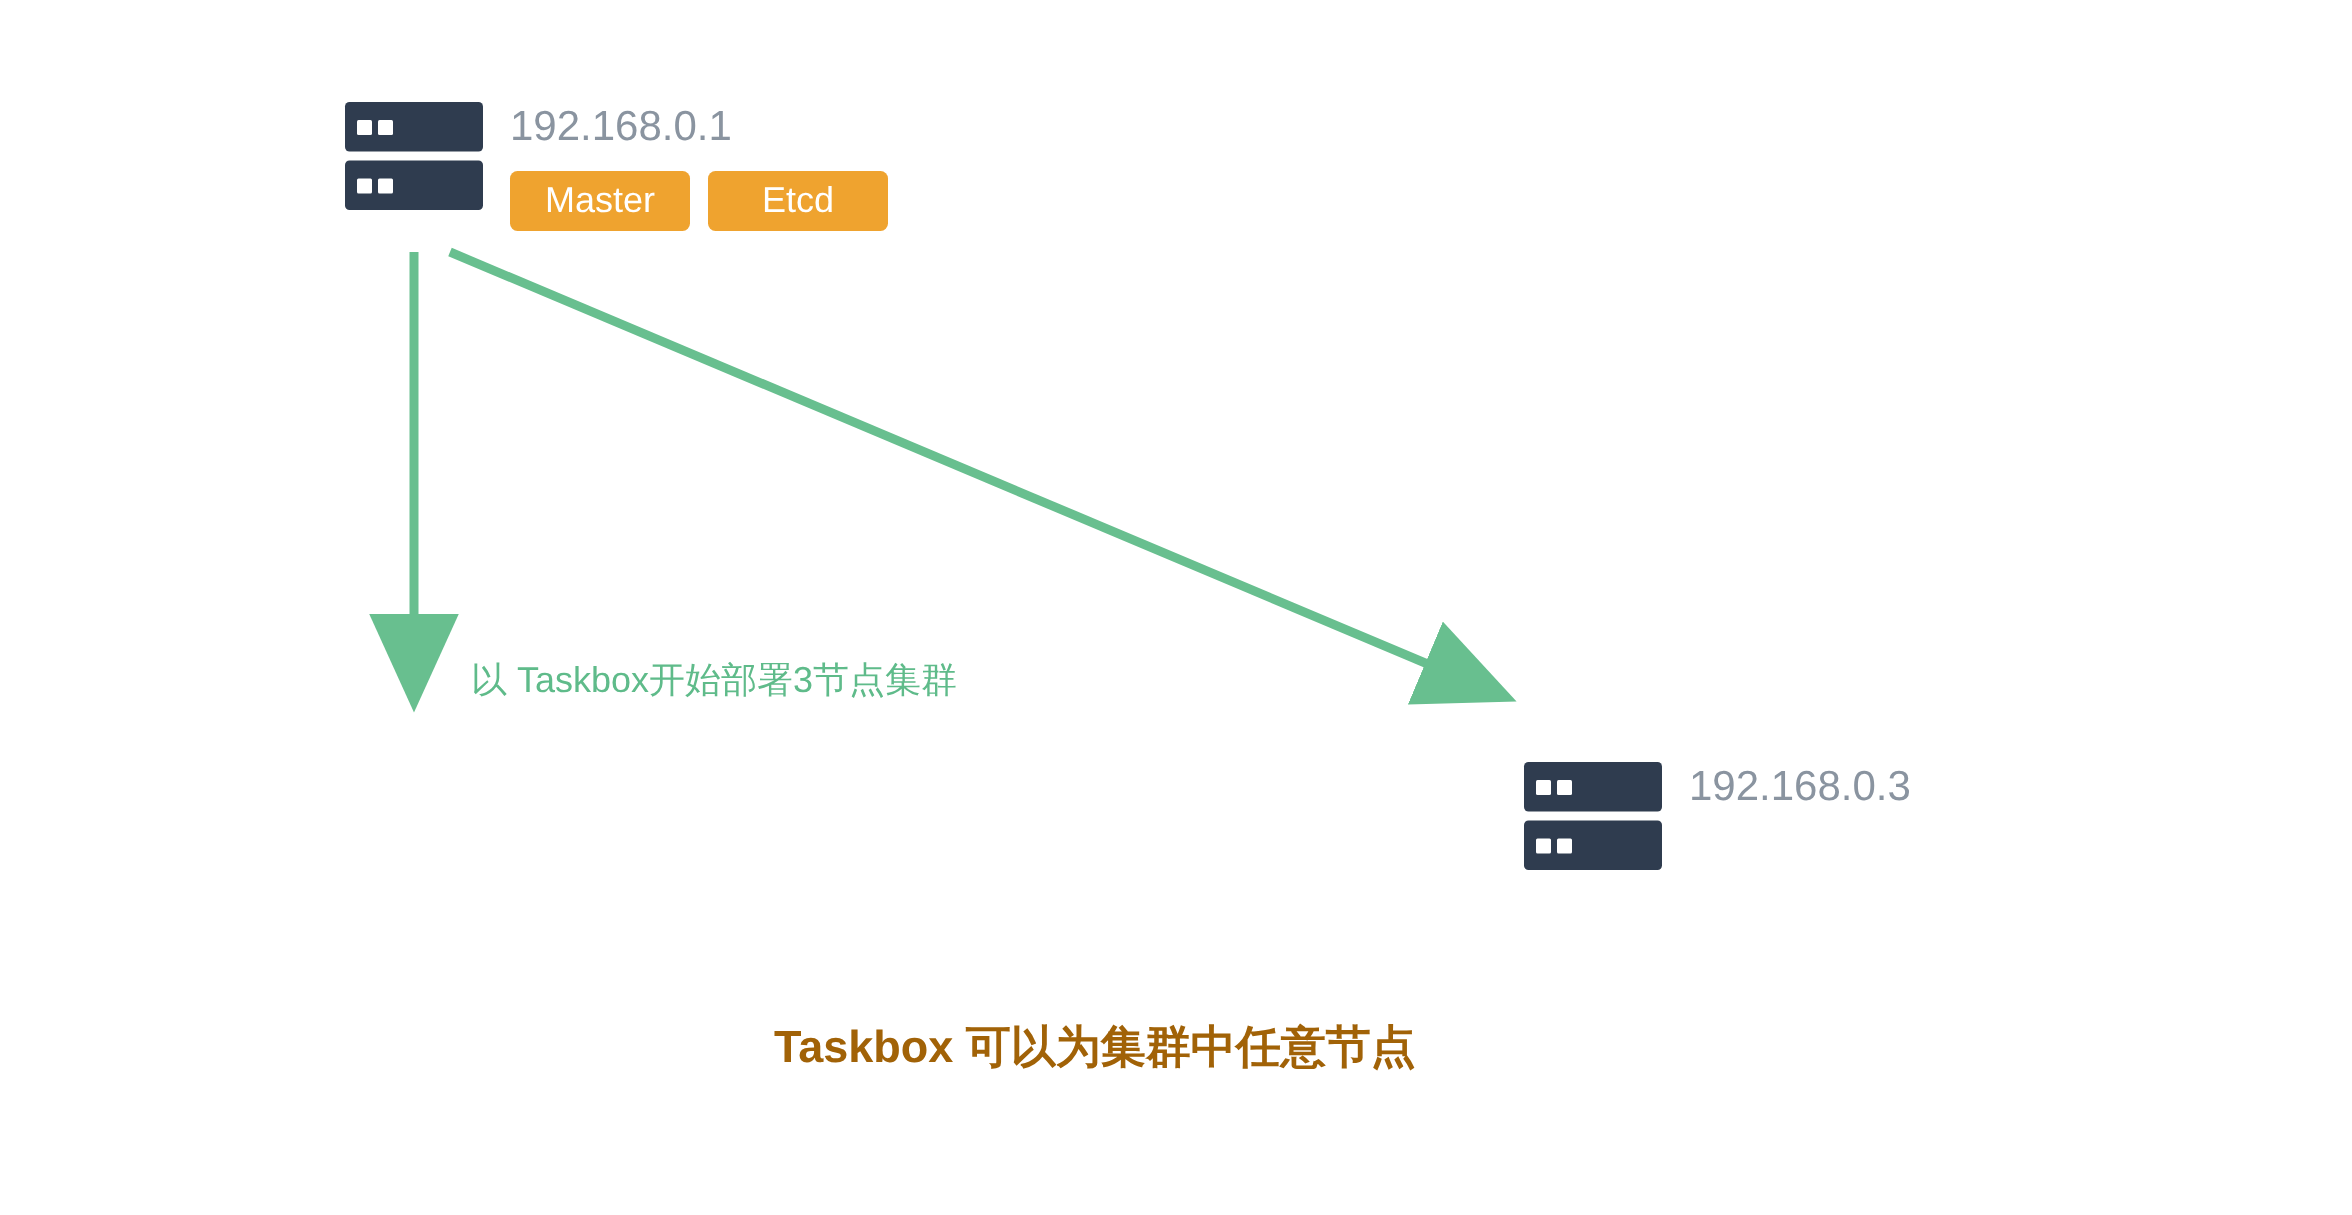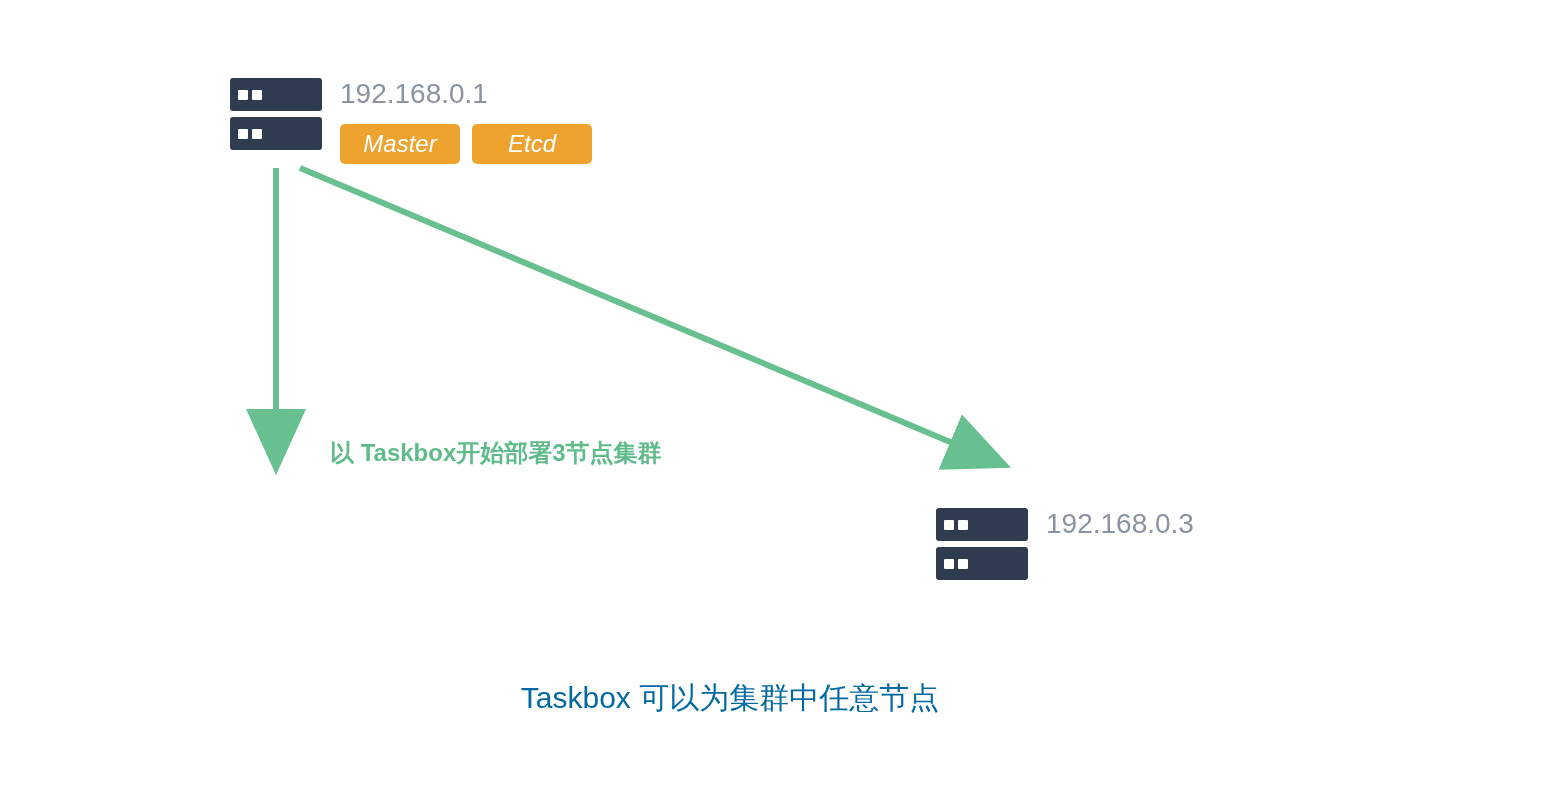--- a/index.html
+++ b/index.html
@@ -49,45 +49,43 @@
       gap: 14px;
     }
     .ip-address {
       color: #8a94a0;
       font-size: 28px;
       font-weight: 400;
     }
     .tags-row {
       display: flex;
       gap: 12px;
-      font-style: italic;
     }
     .tag {
       padding: 6px 22px;
       border-radius: 5px;
       color: #ffffff;
       font-size: 24px;
       font-weight: 400;
       text-align: center;
       min-width: 120px;
     }
     .tag-orange { background: #efa32f; }
     .tag-gray { background: #8d9bb0; }
     .arrow-label {
       position: absolute;
       color: #5fbb8a;
       font-size: 24px;
-      font-weight: 700;
-      margin-left: 16px;
+      font-weight: 400;
     }
     .footer-note {
       position: absolute;
-      color: #0369a1;
+      color: #a16207;
       font-size: 30px;
-      font-weight: 400;
+      font-weight: 700;
       text-align: center;
     }
     svg.arrows {
       position: absolute;
       top: 0;
       left: 0;
       width: 100%;
       height: 100%;
       pointer-events: none;
     }
@@ -100,21 +98,21 @@
   <svg class="arrows">
     <defs>
       <marker id="arrowhead" markerWidth="12" markerHeight="12" refX="9" refY="5" orient="auto">
         <polygon points="0 0, 11 5, 0 10" fill="#68bf8f"></polygon>
       </marker>
     </defs>
     <line x1="276" y1="168" x2="276" y2="463" stroke="#68bf8f" stroke-width="6" marker-end="url(#arrowhead)"></line>
     <line x1="300" y1="168" x2="1000" y2="463" stroke="#68bf8f" stroke-width="6" marker-end="url(#arrowhead)"></line>
   </svg>
 
-  <div class="node-group" style="left: 230px; top: 78px; justify-content: space-between;">
+  <div class="node-group" style="left: 230px; top: 68px; justify-content: space-between;">
     <div class="server-icon">
       <div class="server-unit">
         <div class="server-led"></div>
           <div class="server-led"></div>
       </div>
       <div class="server-unit">
         <div class="server-led"></div>
           <div class="server-led"></div>
       </div>
     </div>
@@ -123,21 +121,21 @@
       <div class="tags-row">
         <div class="tag tag-orange">Master</div>
         <div class="tag tag-orange">Etcd</div>
       </div>
     </div>
   </div>
 
   <div class="arrow-label" style="left: 314px; top: 437px;">以 Taskbox开始部署3节点集群</div>
 
 
-  <div class="node-group" style="left: 936px; top: 508px;">
+  <div class="node-group" style="left: 1016px; top: 508px;">
     <div class="server-icon">
       <div class="server-unit">
         <div class="server-led"></div>
           <div class="server-led"></div>
       </div>
       <div class="server-unit">
         <div class="server-led"></div>
           <div class="server-led"></div>
       </div>
     </div>

